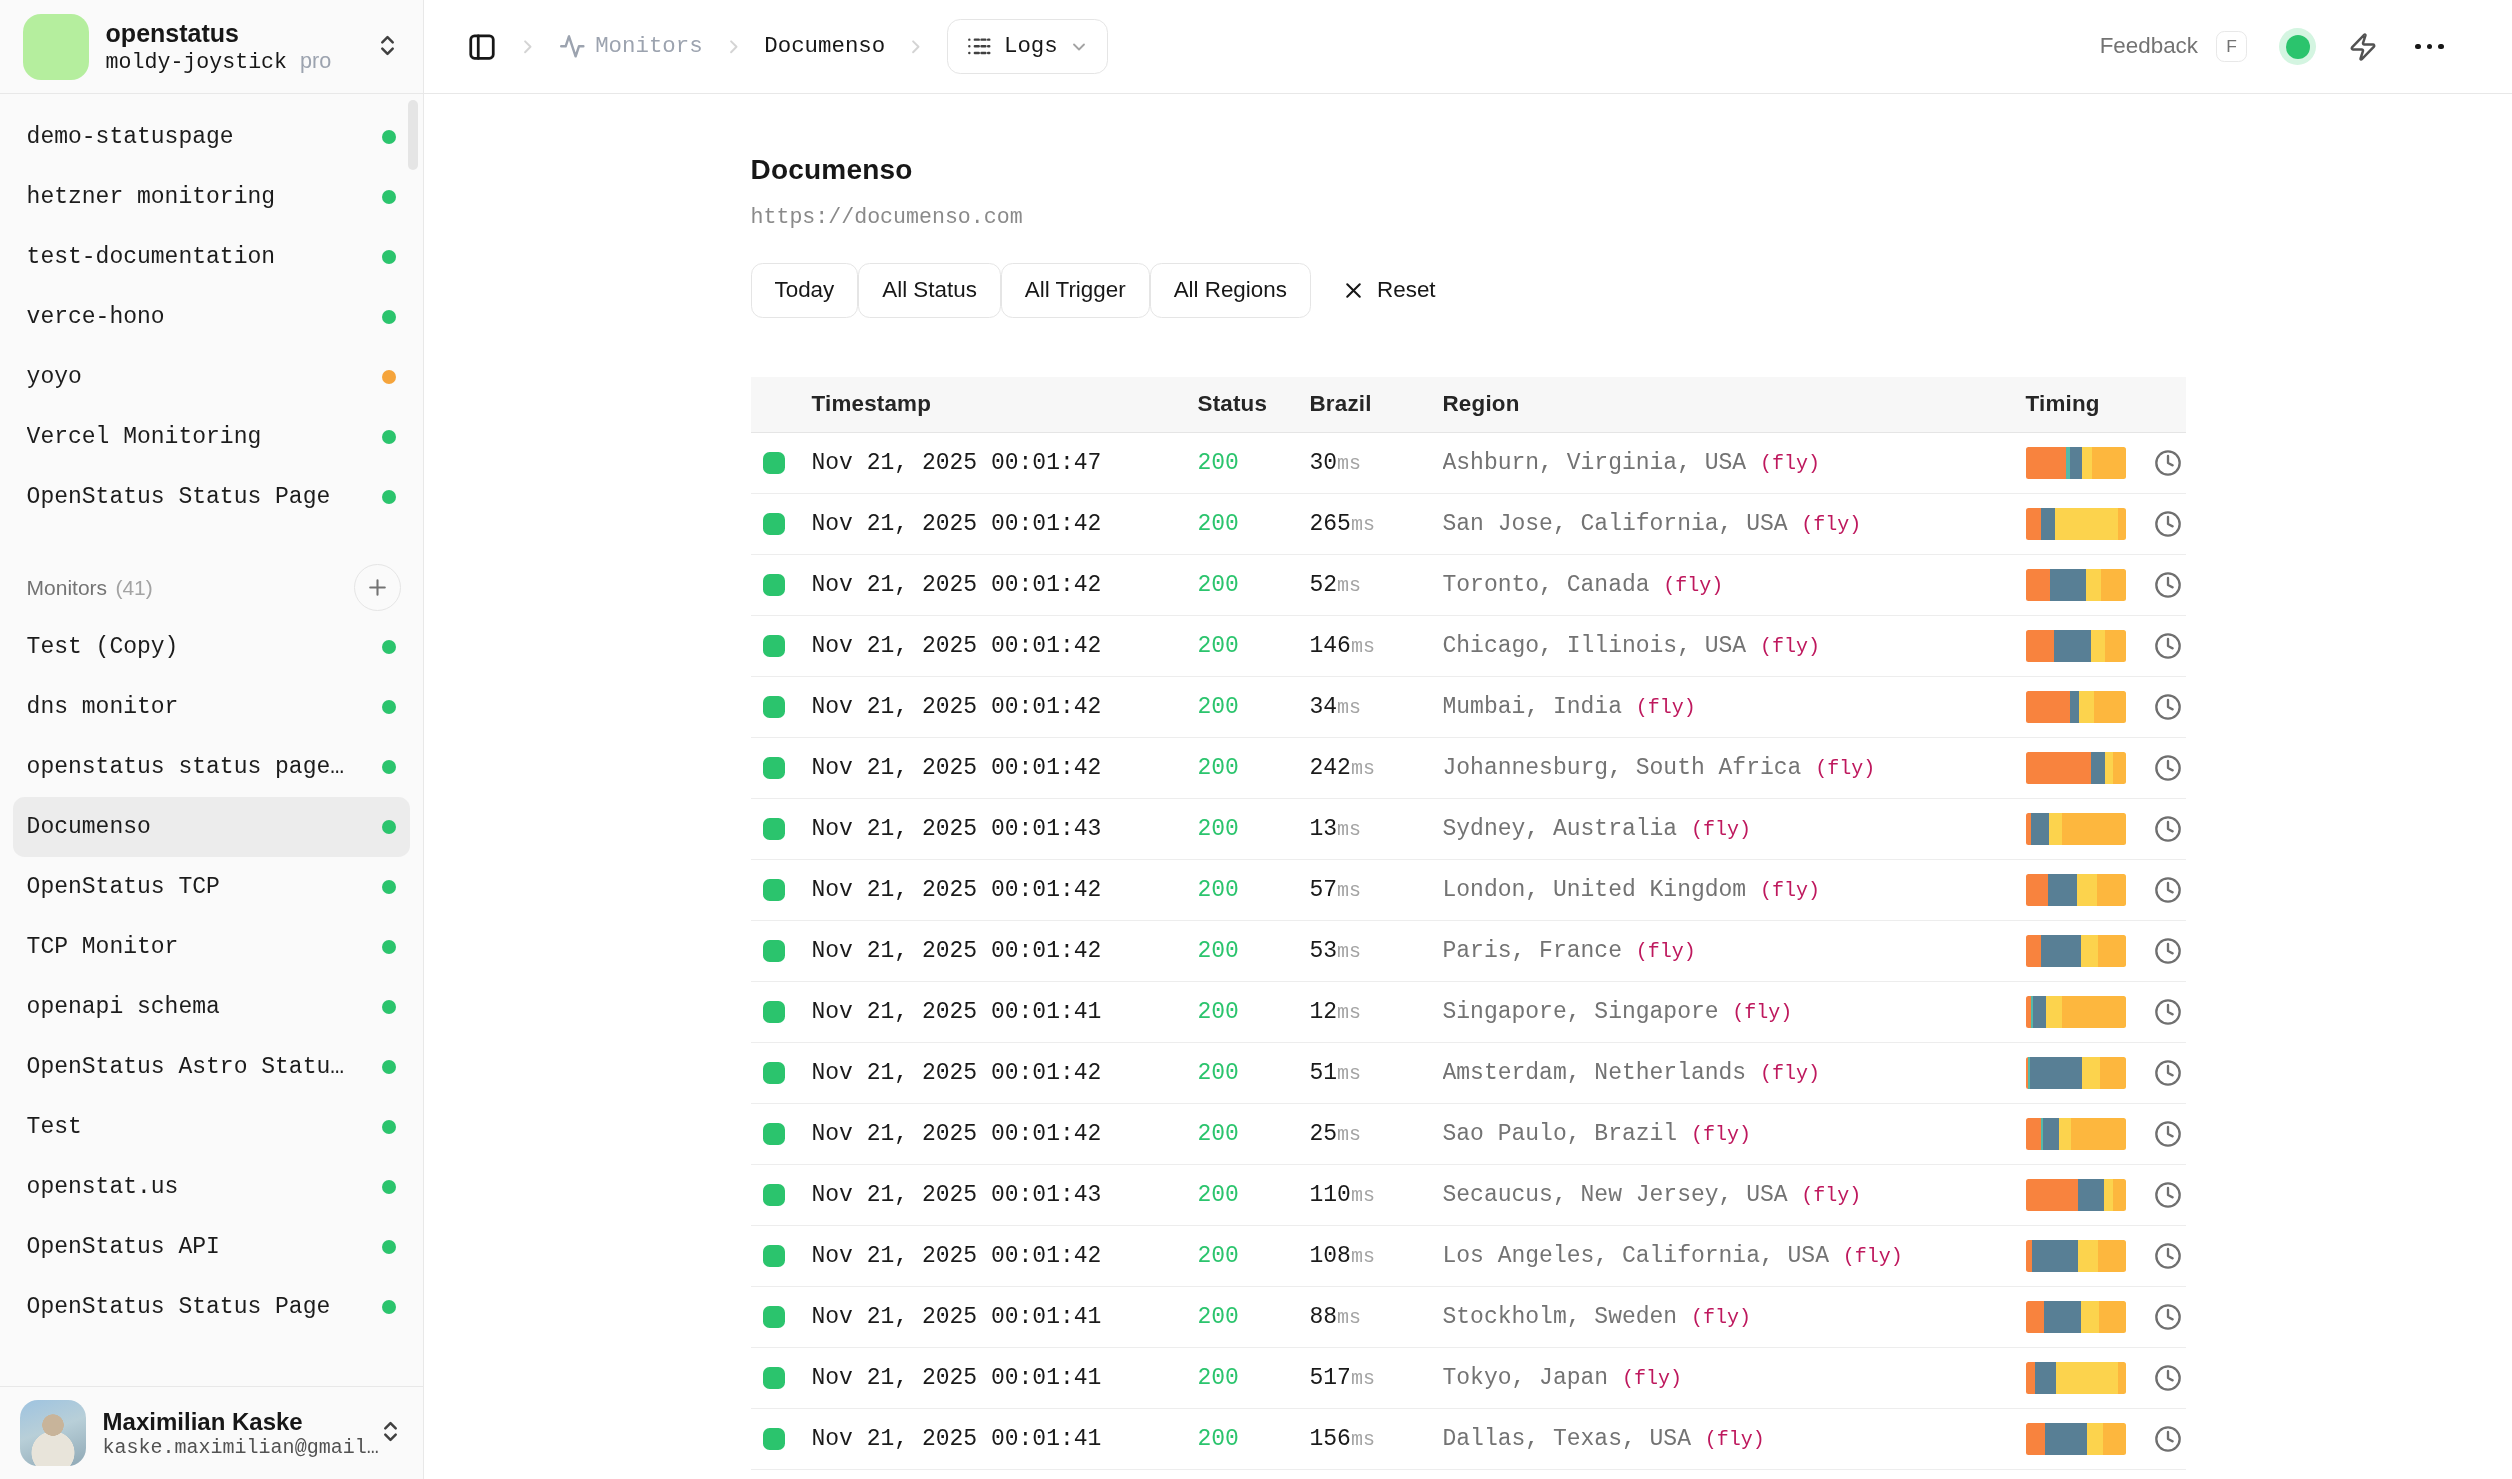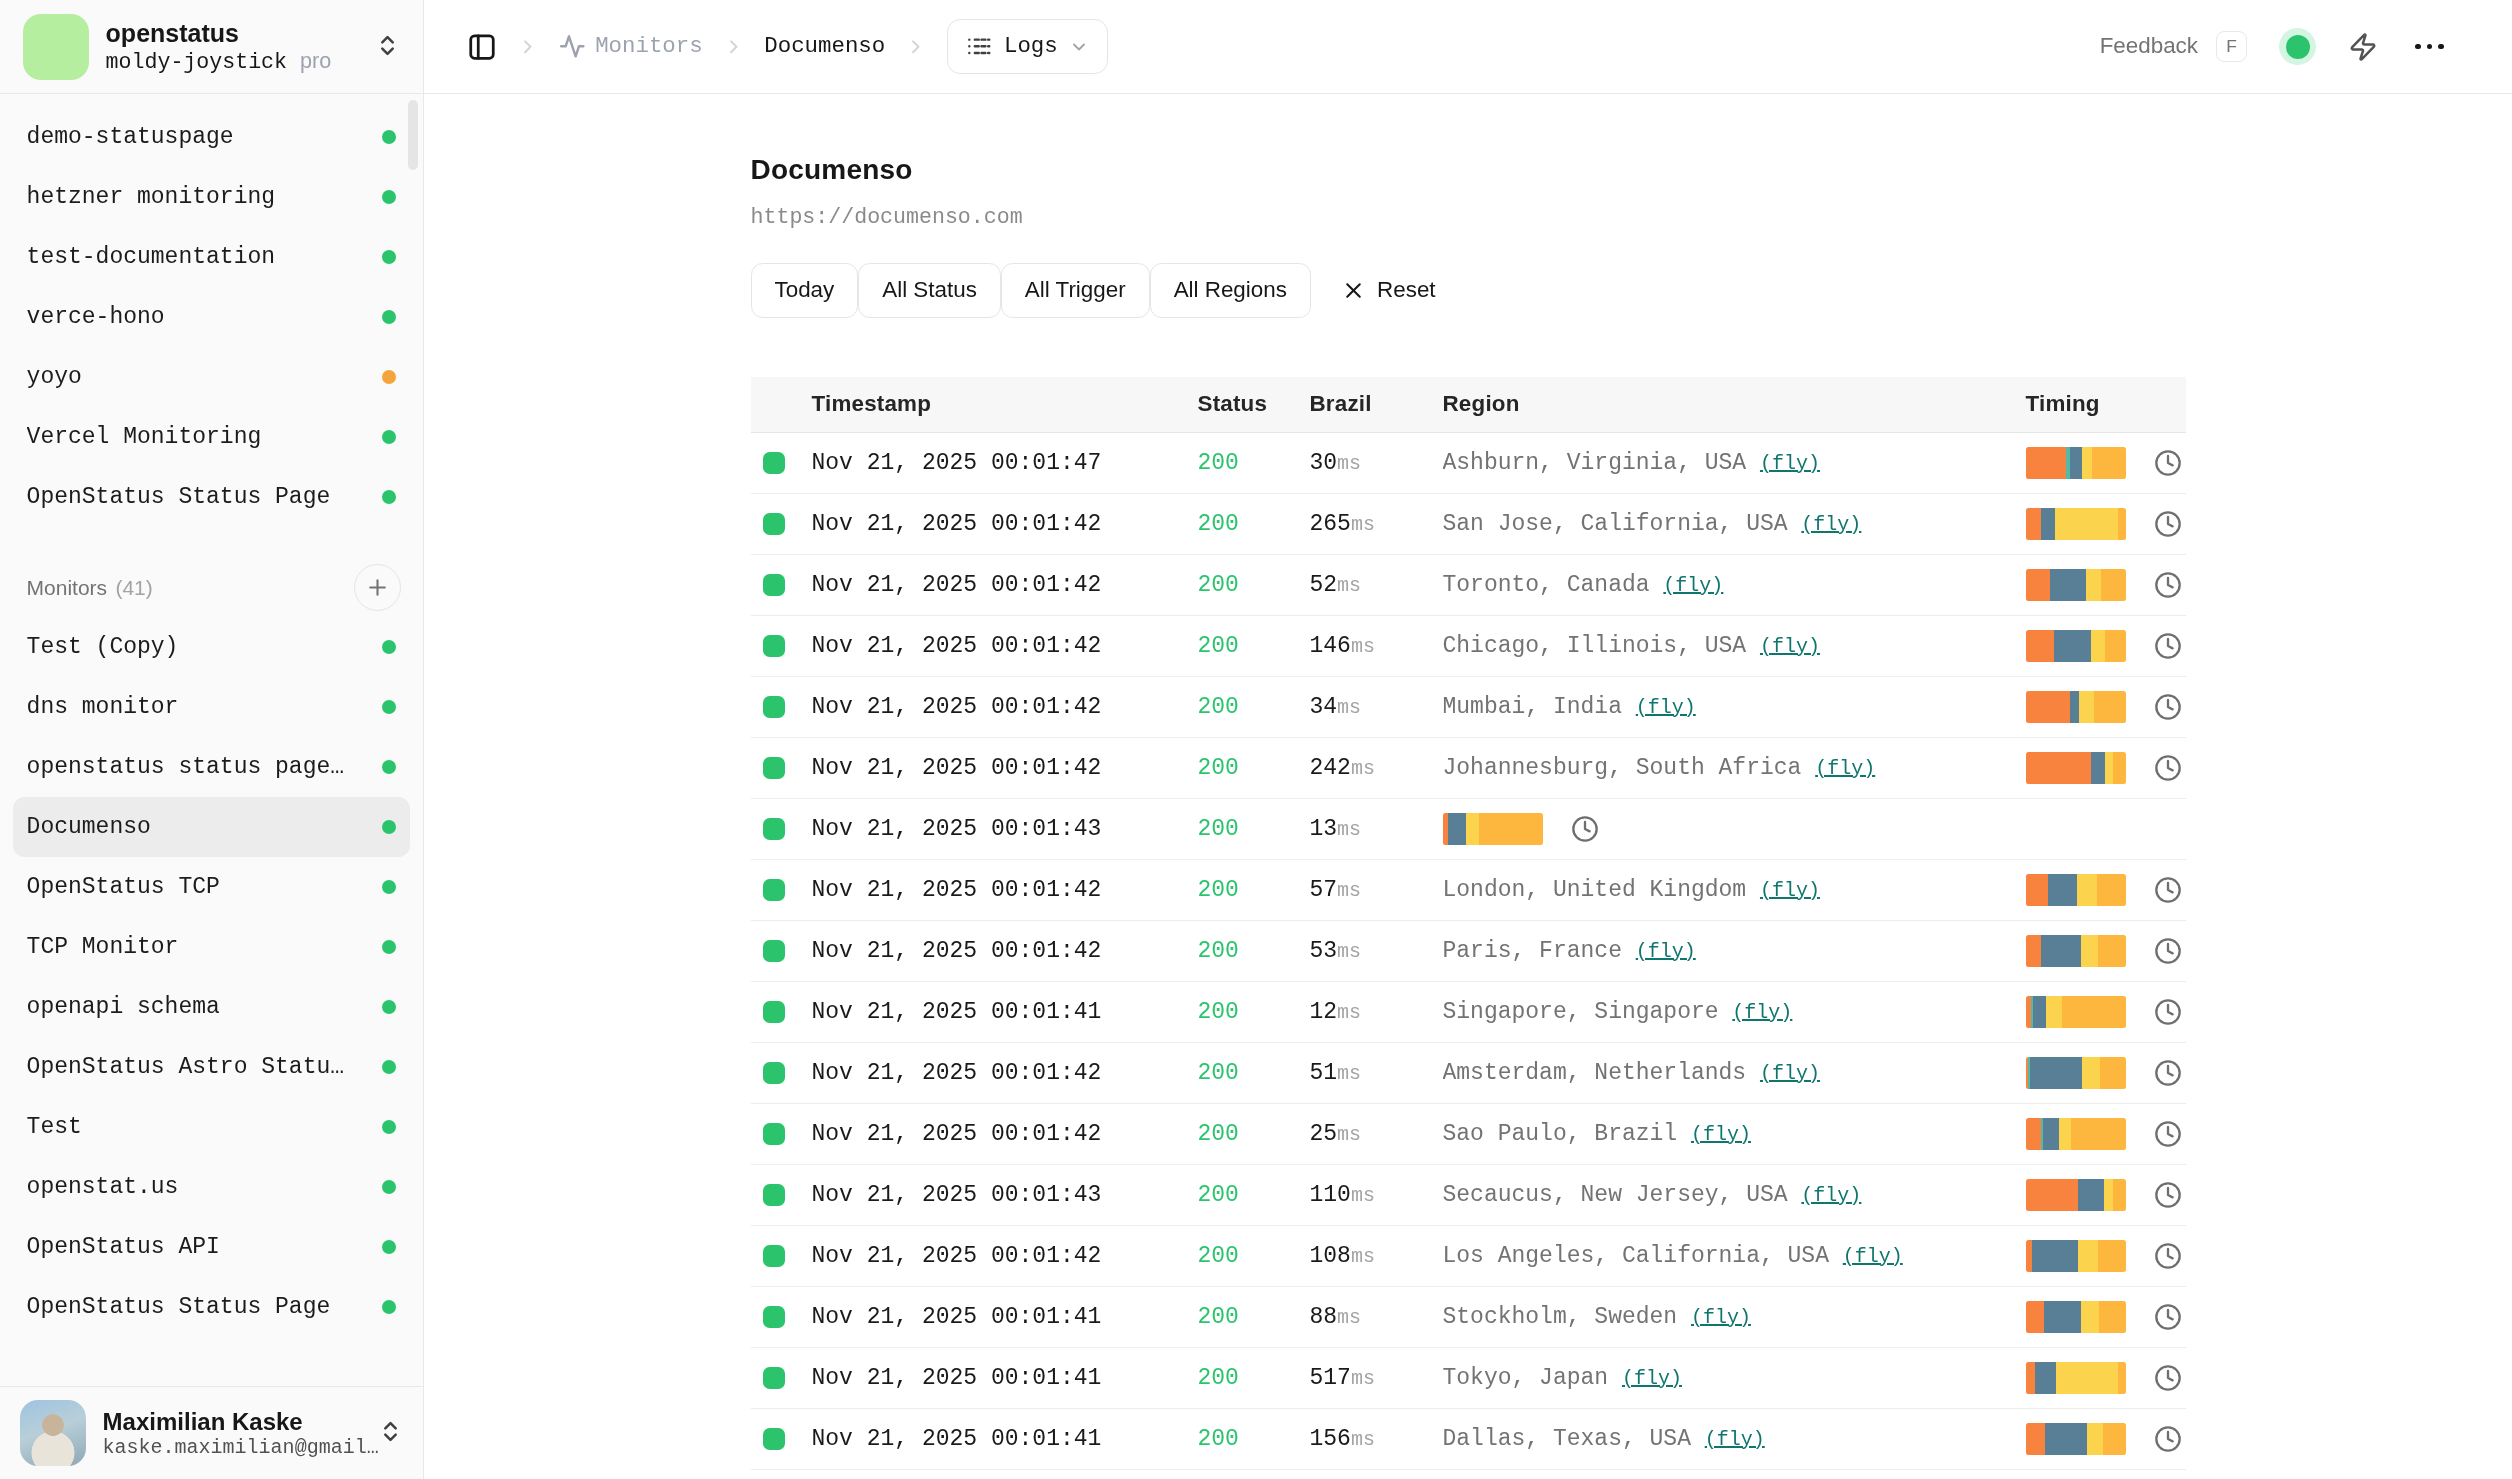--- a/index.html
+++ b/index.html
@@ -78,21 +78,21 @@
   .thead{height:56px;background:#f7f7f7;border-bottom:1.7px solid #e5e5e5;}
   .thead .th{font:700 22.4px/26.6px var(--sans);color:#262626;letter-spacing:0.2px;}
   .log-row{height:61px;border-bottom:1.2px solid var(--border-soft);cursor:pointer;}
   .cell-ind{padding-left:12.5px;}
   .ind-square{display:block;width:21.6px;height:21.6px;border-radius:6.6px;}
   .cell-ts{font:400 23px/28px var(--mono);color:#1a1a1a;white-space:nowrap;}
   .cell-status{font:400 23px/28px var(--mono);}
   .cell-latency{font:400 23px/28px var(--mono);color:#1a1a1a;white-space:nowrap;}
   .cell-latency .unit{font-size:20px;color:#a3a3a3;}
   .cell-region{font:400 23px/28px var(--mono);color:var(--ink-soft);white-space:nowrap;overflow:hidden;}
-  .cell-region .provider{font-size:20px;color:#0f766e;text-decoration:underline;}
+  .cell-region .provider{font-size:20px;color:#be185d;}
   .cell-timing{display:flex;align-items:center;gap:28px;}
   .timing-bar{width:100px;height:32px;border-radius:2.5px;overflow:hidden;display:flex;}
   .timing-bar i{display:block;height:100%;}
   .clock{color:#6f6f6f;flex:none;display:flex;}
 </style>
 </head>
 <body>
 
 <aside class="sidebar">
   <div class="org-switcher">
@@ -464,20 +464,21 @@
                 </span>
               </span>
             </div>
             <div class="trow log-row">
               <span class="cell-ind">
                 <span class="ind-square" style="background: rgb(43, 196, 109);"></span>
               </span>
               <span class="cell-ts">Nov 21, 2025 00:01:43</span>
               <span class="cell-status" style="color: rgb(43, 196, 109);">200</span>
               <span class="cell-latency"><span>13</span><span class="unit">ms</span></span>
+              <span class="cell-region"><span>Sydney, Australia </span><span class="provider">(fly)</span></span>
               <span class="cell-timing">
                 <span class="timing-bar">
                   <i style="width: 5%; background: rgb(248, 131, 62);"></i>
                   <i style="width: 18%; background: rgb(88, 127, 149);"></i>
                   <i style="width: 13%; background: rgb(252, 211, 77);"></i>
                   <i style="width: 64%; background: rgb(253, 183, 62);"></i>
                 </span>
                 <span class="clock">
                   <svg width="28" height="28" viewBox="0 0 24 24" fill="none" stroke="currentColor" stroke-width="2" stroke-linecap="round" stroke-linejoin="round">
                     <circle cx="12" cy="12" r="10"></circle>

